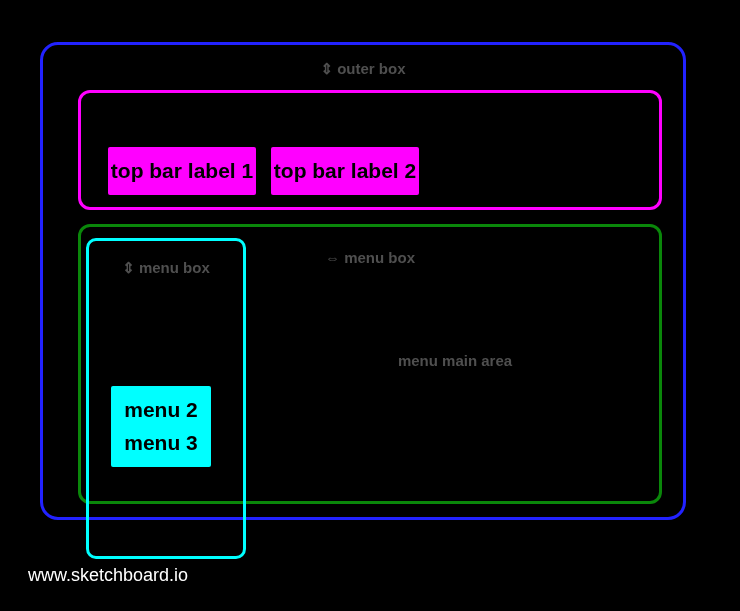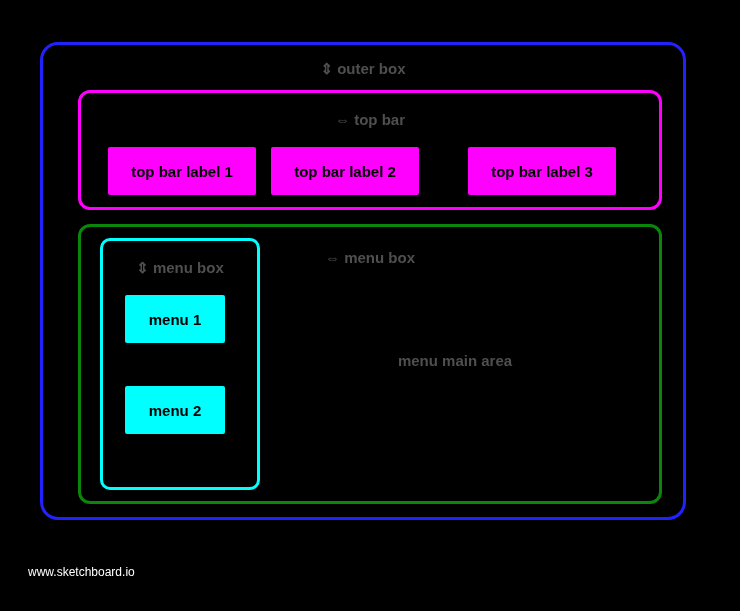--- a/index.html
+++ b/index.html
@@ -34,22 +34,22 @@
     border-color: #ff00ff;
     border-radius: 12px;
   }
   .main-box {
     left: 35px; top: 179px;
     width: 584px; height: 280px;
     border-color: #0a870a;
     border-radius: 12px;
   }
   .menu-box {
-    left: 19px; top: 11px;
-    width: 160px; height: 252px;
+    left: 5px; top: 11px;
+    width: 160px; height: 321px;
     border-color: #00ffff;
     border-radius: 10px;
     text-decoration: underline;
   }
   .glabel {
     position: absolute;
     text-align: center;
     font-weight: bold;
     font-size: 15px;
     color: #4f4f4f;
@@ -59,64 +59,62 @@
   .topbar-label  { left: 0; right: 0; top: 18px; }
   .main-label    { left: 0; right: 0; top: 22px; }
   .menu-label    { left: 0; right: 0; top: 18px; }
   .area-label    { left: 224px; top: 125px; width: 300px; }
   .shape {
     position: absolute;
     display: flex;
     align-items: center;
     justify-content: center;
     font-weight: bold;
-    font-size: 15px;
+    font-size: 21px;
     color: #000000;
     border-radius: 2px;
     box-sizing: border-box;
   }
   .topbar-item { top: 54px; width: 148px; height: 48px; background: #ff00ff; }
   .topbar-item-1 { left: 27px; }
   .topbar-item-2 { left: 190px; }
   .topbar-item-3 { left: 387px; }
   .menu-item { left: 22px; width: 100px; height: 48px; background: #00ffff; }
   .menu-item-1 { top: 54px; }
   .menu-item-2 { top: 116px; margin-top: 29px; }
   .menu-item-3 { top: 178px; }
   .footer {
     position: absolute;
     left: 28px;
     top: 565px;
-    font-size: 12px;
+    font-size: 18px;
     font-weight: 400;
     color: #ffffff;
   }
 </style>
 </head>
 <body>
 
 <div class="page">
 
   <div class="box outer-box">
     <div class="glabel outer-label">⇕ outer box</div>
 
     <div class="box topbar-box">
-      <div class="glabel topbar-label">⇔ top bar</div>
       <div class="shape topbar-item topbar-item-1">top bar label 1</div>
       <div class="shape topbar-item topbar-item-2">top bar label 2</div>
-      <div class="shape topbar-item topbar-item-3">top bar label 3</div>
     </div>
 
     <div class="box main-box">
       <div class="glabel main-label">⇔ menu box</div>
 
       <div class="box menu-box">
         <div class="glabel menu-label">⇕ menu box</div>
-        <div class="shape menu-item menu-item-1">menu 1</div>
         <div class="shape menu-item menu-item-2">menu 2</div>
+        <div class="shape menu-item menu-item-3">menu 3</div>
       </div>
 
       <div class="glabel area-label">menu main area</div>
     </div>
   </div>
 
   <div class="footer">www.sketchboard.io</div>
 
 </div>
 

